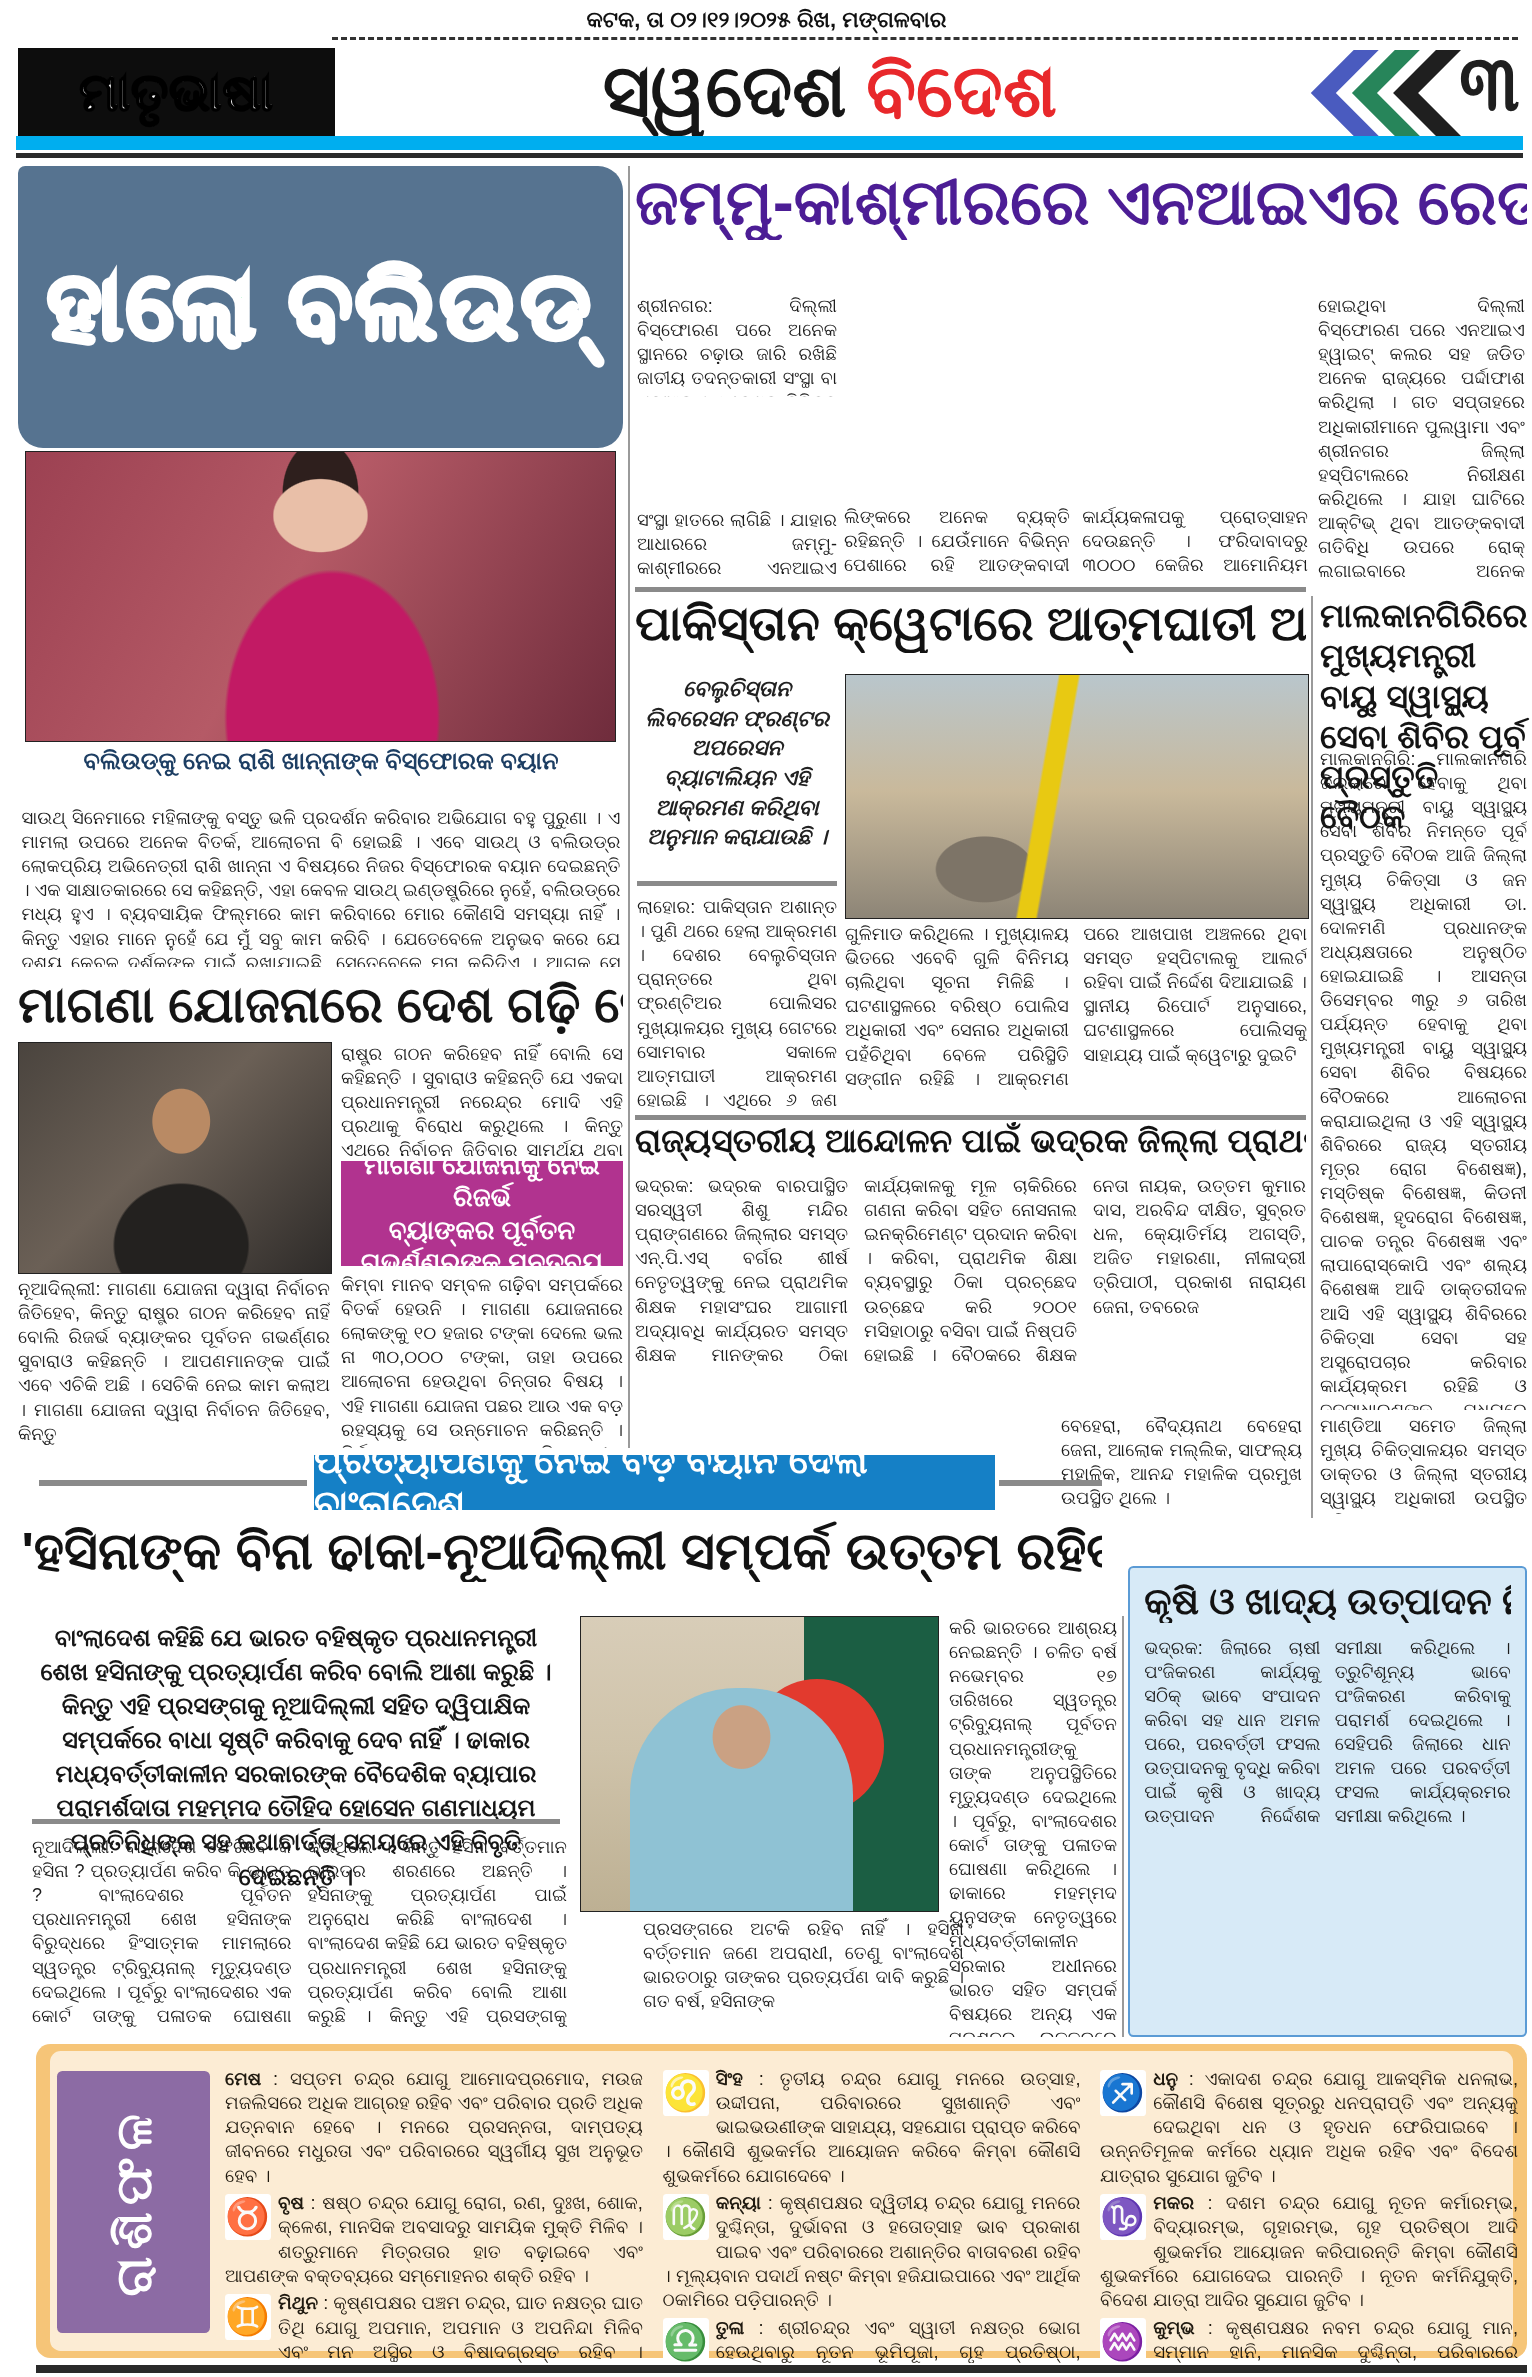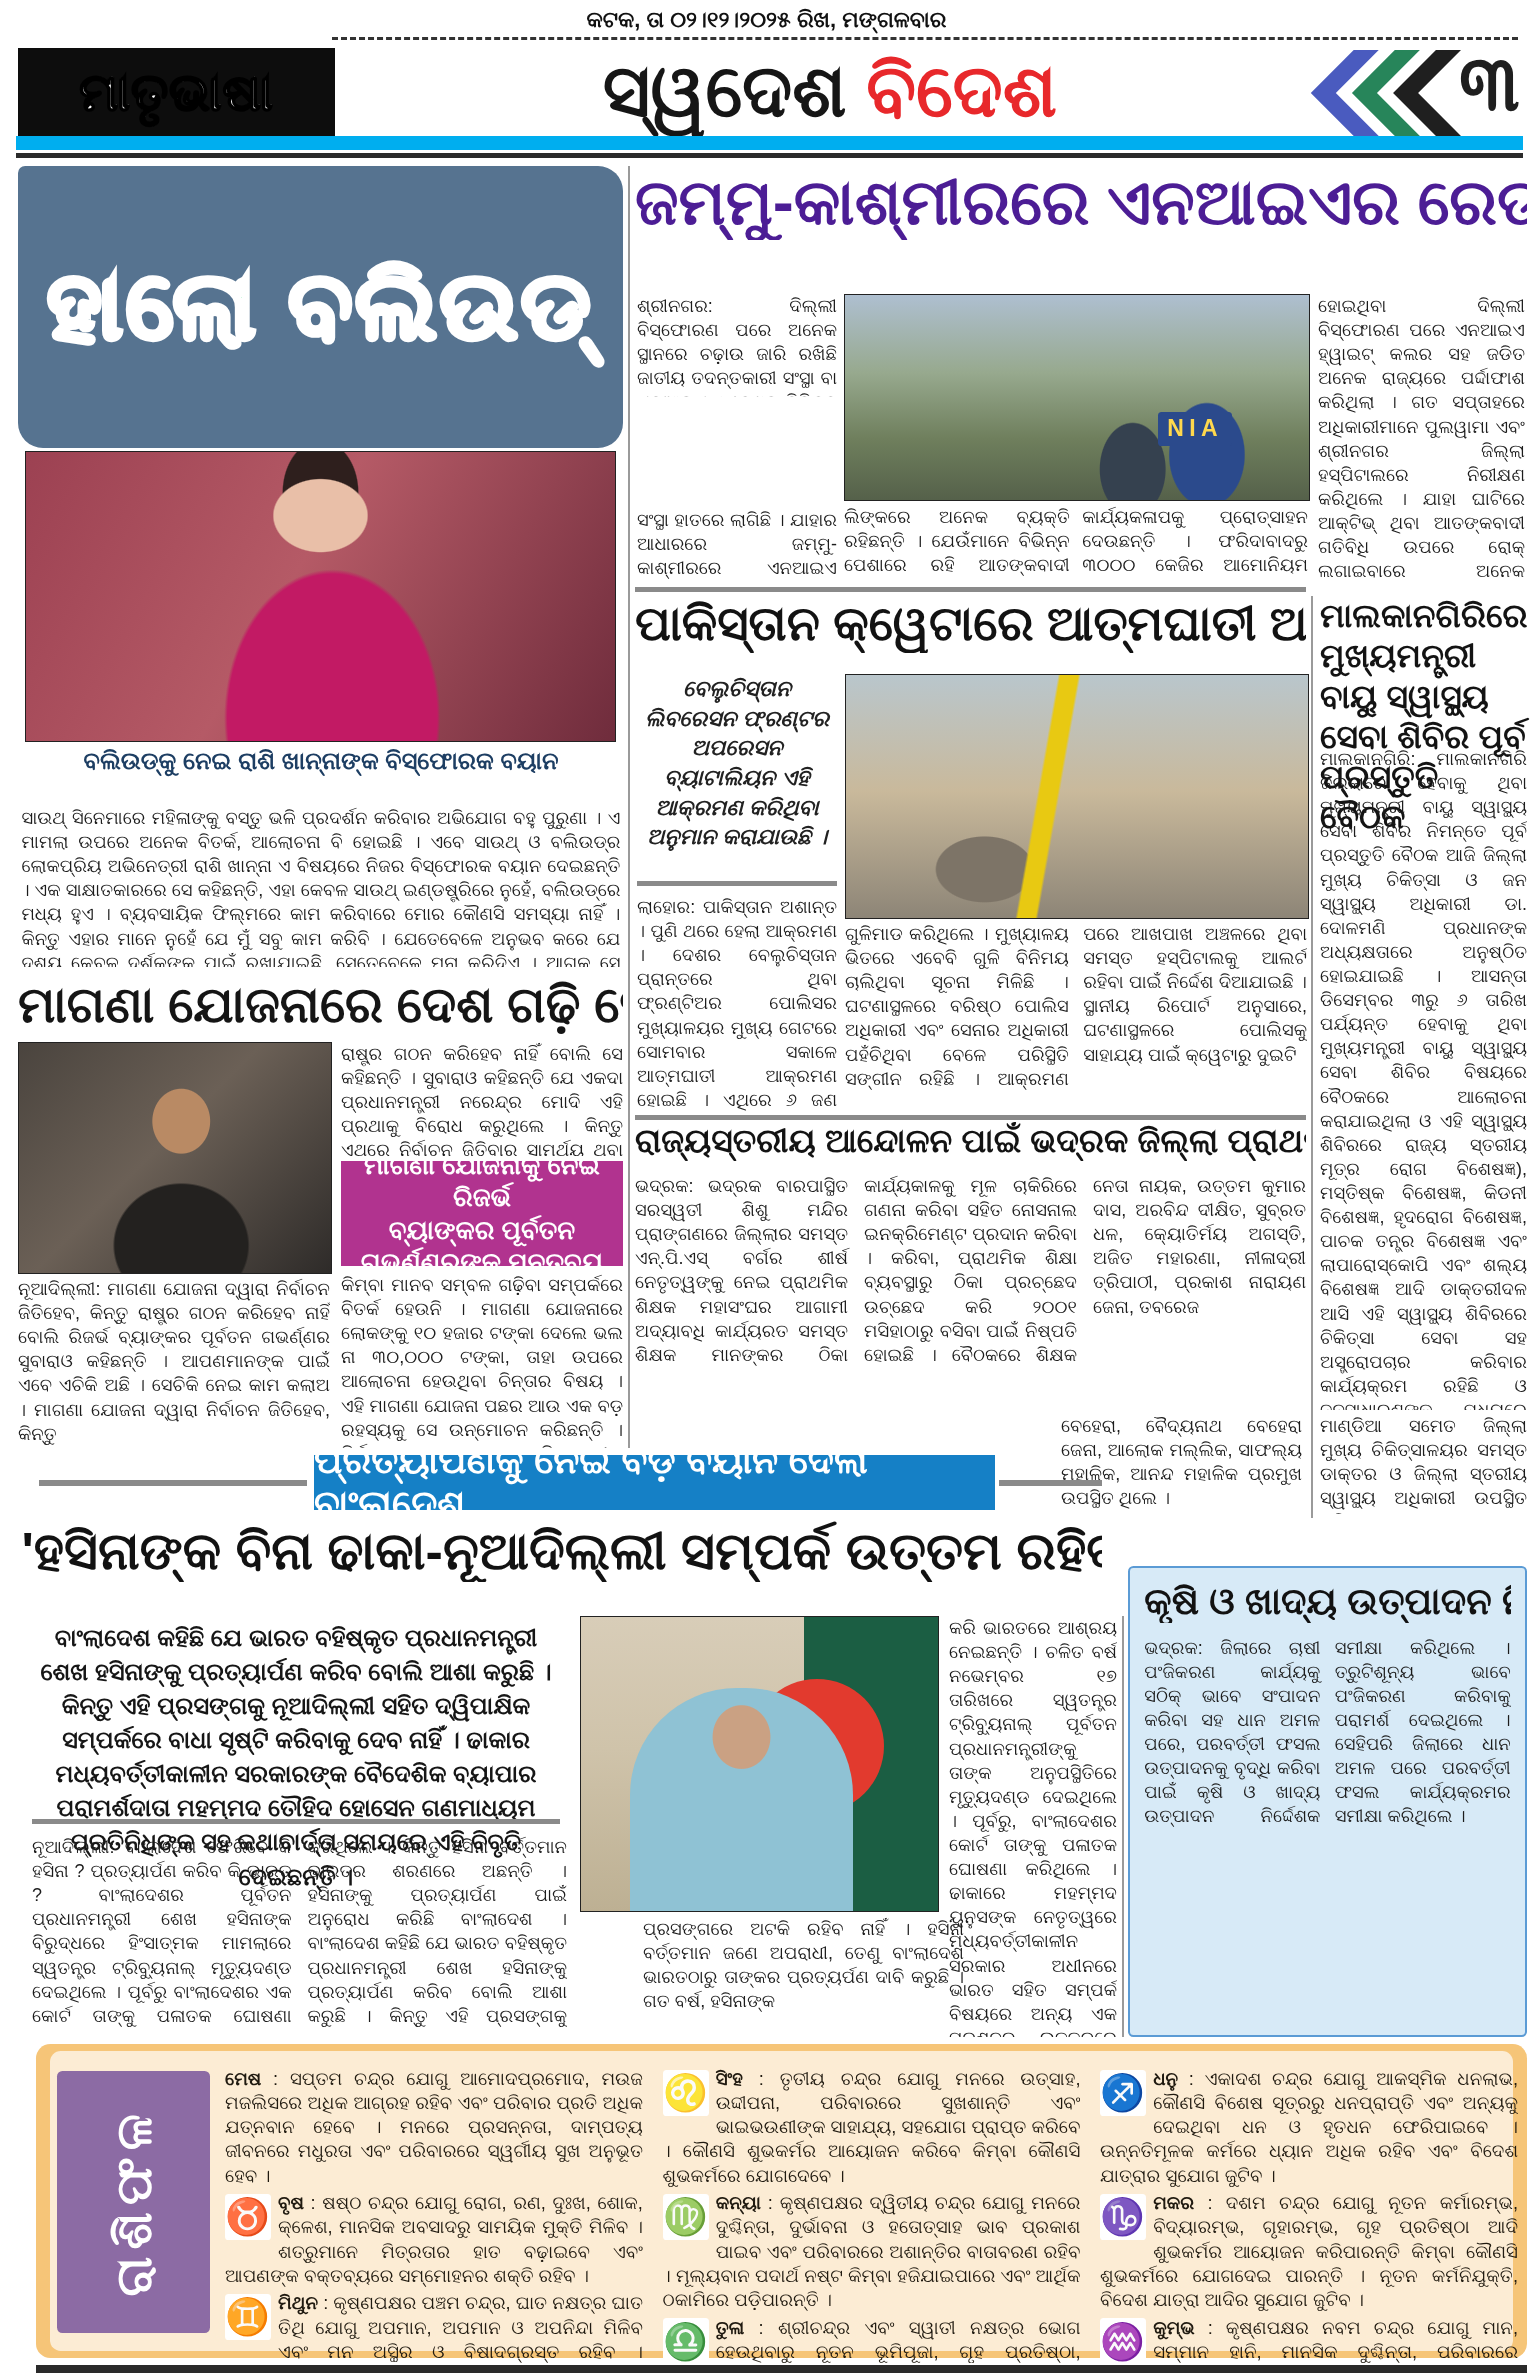--- a/index.html
+++ b/index.html
@@ -167,23 +167,20 @@
   <div class="abs magenta-box">
     <span>ମାଗଣା ଯୋଜନାକୁ ନେଇ ରିଜର୍ଭ</span>
     <span>ବ୍ୟାଙ୍କର ପୂର୍ବତନ ଗଭର୍ଣ୍ଣରଙ୍କ ମନ୍ତବ୍ୟ</span>
   </div>
   <div class="abs odia-body just sub-below-box">କିମ୍ବା ମାନବ ସମ୍ବଳ ଗଢ଼ିବା ସମ୍ପର୍କରେ ବିତର୍କ ହେଉନି । ମାଗଣା ଯୋଜନାରେ ଲୋକଙ୍କୁ ୧୦ ହଜାର ଟଙ୍କା ଦେଲେ ଭଲ ନା ୩୦,୦୦୦ ଟଙ୍କା, ତାହା ଉପରେ ଆଲୋଚନା ହେଉଥିବା ଚିନ୍ତାର ବିଷୟ । ଏହି ମାଗଣା ଯୋଜନା ପଛର ଆଉ ଏକ ବଡ଼ ରହସ୍ୟକୁ ସେ ଉନ୍ମୋଚନ କରିଛନ୍ତି । ନିର୍ବାଚନରେ ଅନେକ ଅବିଶ୍ୱସନୀୟ ଯୋଜନା ଘୋଷଣା ହୋଇଥିଲା ଯାହାକୁ ପୂରଣ କରିବା ଅସମ୍ଭବ ପ୍ରାୟ ମନେ ହେଉଛି ।</div>
   <div class="abs odia-body just sub-left-under">ନୂଆଦିଲ୍ଲୀ: ମାଗଣା ଯୋଜନା ଦ୍ୱାରା ନିର୍ବାଚନ ଜିତିହେବ, କିନ୍ତୁ ରାଷ୍ଟ୍ର ଗଠନ କରିହେବ ନାହିଁ ବୋଲି ରିଜର୍ଭ ବ୍ୟାଙ୍କର ପୂର୍ବତନ ଗଭର୍ଣ୍ଣର ସୁବାରାଓ କହିଛନ୍ତି । ଆପଣମାନଙ୍କ ପାଇଁ ଏବେ ଏଚିକି ଅଛି । ସେଚିକି ନେଇ କାମ କଲାଅ । ମାଗଣା ଯୋଜନା ଦ୍ୱାରା ନିର୍ବାଚନ ଜିତିହେବ, କିନ୍ତୁ</div>
 
   <div class="abs nia-headline">ଜମ୍ମୁ-କାଶ୍ମୀରରେ ଏନଆଇଏର ରେଡ୍</div>
   <div class="abs odia-body just nia-col1-top">ଶ୍ରୀନଗର: ଦିଲ୍ଲୀ ବିସ୍ଫୋରଣ ପରେ ଅନେକ ସ୍ଥାନରେ ଚଢ଼ାଉ ଜାରି ରଖିଛି ଜାତୀୟ ତଦନ୍ତକାରୀ ସଂସ୍ଥା ବା ଏନଆଇଏ । ଦେଶର ବିଭିନ୍ନ ସ୍ଥାନରେ ଆତଙ୍କବାଦୀ ଲିଙ୍କ୍ ଖୋଜା ହେଉଛି । ଅନେକ ସୁରାକ ମଧ୍ୟ</div>
   <div class="abs odia-body just nia-col1-bot">ସଂସ୍ଥା ହାତରେ ଲାଗିଛି । ଯାହାର ଆଧାରରେ ଜମ୍ମୁ-କାଶ୍ମୀରରେ ଏନଆଇଏ ପକ୍ଷରୁ ବଡ ଧରଣର ରେଡ୍ ହୋଇଛି । ଅଭିଯୁକ୍ତ ଆତଙ୍କବାଦୀଙ୍କ କିଛି ଖାସ୍ ଜାଗାକୁ ଏନଆଇଏ ଅଧିକାରୀ ଘେରି ରହିଥିବା ସୂଚନା ମିଳିଛି । ସୂଚନାନୁସାରେ, ତଦନ୍ତକାରୀ ସଂସ୍ଥା ହାତରେ ହ୍ୱାଇଟ୍ କଲର ମଡେଲ ଲାଗିବା ପରେ ତତ୍ପରତା ପ୍ରକାଶ ପାଇଥିଲା । ଏହାର</div>
-  <div class="abs photo nia-photo">
-    <span class="tag">NIA</span>
-  </div>
   <div class="abs odia-body just nia-under">ଲିଙ୍କରେ ଅନେକ ବ୍ୟକ୍ତି ରହିଛନ୍ତି । ଯେଉଁମାନେ ବିଭିନ୍ନ ପେଶାରେ ରହି ଆତଙ୍କବାଦୀ କାର୍ଯ୍ୟକଳାପକୁ ପ୍ରୋତ୍ସାହନ ଦେଉଛନ୍ତି । ଫରିଦାବାଦରୁ ୩୦୦୦ କେଜିର ଆମୋନିୟମ ନାଇଟ୍ରେଟ୍ ମିଳିବା ପରେ ଘଟଣା ବାବଦରେ ଅନେକ ତଥ୍ୟ ସାମ୍ନାକୁ ଆସିଥିଲା । ସେହିପରି ନଭେମ୍ବର ୧୦ରେ</div>
   <div class="abs odia-body just nia-col3">ହୋଇଥିବା ଦିଲ୍ଲୀ ବିସ୍ଫୋରଣ ପରେ ଏନଆଇଏ ହ୍ୱାଇଟ୍ କଲର ସହ ଜଡିତ ଅନେକ ରାଜ୍ୟରେ ପର୍ଦ୍ଦାଫାଶ କରିଥିଲା । ଗତ ସପ୍ତାହରେ ଅଧିକାରୀମାନେ ପୁଲୱାମା ଏବଂ ଶ୍ରୀନଗର ଜିଲ୍ଲା ହସ୍ପିଟାଲରେ ନିରୀକ୍ଷଣ କରିଥିଲେ । ଯାହା ଘାଟିରେ ଆକ୍ଟିଭ୍ ଥିବା ଆତଙ୍କବାଦୀ ଗତିବିଧି ଉପରେ ରୋକ୍ ଲଗାଇବାରେ ଅନେକ ମାତ୍ରାରେ ସକ୍ଷମ ହେବ । ଖାଲି ଦିଲ୍ଲୀ କିମ୍ବା ଜମ୍ମୁ କାଶ୍ମୀର ନୁହେଁ ଦେଶର ଅନେକ ଜାଗାରେ ଏନଆଇଏ ପକ୍ଷରୁ ରେଡ୍ ହେଉଛି । ଉତ୍ତରପ୍ରଦେଶର କାନପୁର, ସହରନପୁର, ଲଖ୍ନୌ ଅନେକ ଜାଗାକୁ କୋର୍ ଜୋନ୍ ଭାବେ ଚିହ୍ନିତ କରାଯାଇଛି । ଏସବୁ ଅଞ୍ଚଳରେ ଲଗାତାର ଭାବେ ଚଢଉ ଜାରି ରହିଛି । କେଉଁମାନେ ଆତଙ୍କବାଦୀ ଗତିବିଧିରେ ସାମିଲ ଅଛନ୍ତି ତାହାର ଡାଟାବେସ୍ ମଧ୍ୟ ଅଧିକାରୀମାନେ ପ୍ରସ୍ତୁତ କରିଛନ୍ତି ।</div>
   <div class="abs hrule div-1"></div>
 
   <div class="abs pak-headline">ପାକିସ୍ତାନ କ୍ୱେଟାରେ ଆତ୍ମଘାତୀ ଆକ୍ରମଣ, ୬ ମୃତ</div>
   <div class="abs pak-stand">ବେଲୁଚିସ୍ତାନ ଲିବରେସନ ଫ୍ରଣ୍ଟର ଅପରେସନ ବ୍ୟାଟାଲିୟନ ଏହି ଆକ୍ରମଣ କରିଥିବା ଅନୁମାନ କରାଯାଉଛି ।</div>
   <div class="abs pak-stand-rule"></div>
   <div class="abs odia-body just pak-col1">ଲାହୋର: ପାକିସ୍ତାନ ଅଶାନ୍ତ । ପୁଣି ଥରେ ହେଲା ଆକ୍ରମଣ । ଦେଶର ବେଲୁଚିସ୍ତାନ ପ୍ରାନ୍ତରେ ଥିବା ଫ୍ରଣ୍ଟିଅର ପୋଲିସର ମୁଖ୍ୟାଳୟର ମୁଖ୍ୟ ଗେଟରେ ସୋମବାର ସକାଳେ ଆତ୍ମଘାତୀ ଆକ୍ରମଣ ହୋଇଛି । ଏଥିରେ ୬ ଜଣ ପ୍ରାଣ ହରାଇଥିବା ଜଣାପଡିଛି । ରିପୋର୍ଟ ଅନୁସାରେ, ସୋମବାର ସକାଳେ ମୁଖ୍ୟାଳୟର ମେନ୍ ଗେଟରେ ଭୟଙ୍କର ବିସ୍ଫୋରଣ ହୋଇଥିଲା । ଫଳରେ କାନ୍ଥ ଭୁଶୁଡ଼ି ପଡିଥିଲା । ଏଠାରେ ଏକ ଗାଡିରେ ବିସ୍ଫୋରକ ରଖାଯାଇଥିଲା । ଯାହା କାର୍ଯ୍ୟାଳୟ ଖୋଲିବା ସମୟରେ ବିସ୍ଫୋରଣ ହୋଇଥିଲା । ଆକ୍ରମଣ ପରେ କିଛି ବନ୍ଧୁକଧାରୀ ବ୍ୟକ୍ତି ମୁଖ୍ୟାଳୟ ମଧ୍ୟରେ ପ୍ରବେଶ କରି ଆଖିବୁଜା</div>
   <div class="abs photo pak-photo"></div>
   <div class="abs odia-body just pak-under">ଗୁଳିମାଡ କରିଥିଲେ । ମୁଖ୍ୟାଳୟ ଭିତରେ ଏବେବି ଗୁଳି ବିନିମୟ ଚାଲିଥିବା ସୂଚନା ମିଳିଛି । ଘଟଣାସ୍ଥଳରେ ବରିଷ୍ଠ ପୋଲିସ ଅଧିକାରୀ ଏବଂ ସେନାର ଅଧିକାରୀ ପହଁଚିଥିବା ବେଳେ ପରିସ୍ଥିତି ସଙ୍ଗୀନ ରହିଛି । ଆକ୍ରମଣ ପରେ ଆଖପାଖ ଅଞ୍ଚଳରେ ଥିବା ସମସ୍ତ ହସ୍ପିଟାଲକୁ ଆଲର୍ଟ ରହିବା ପାଇଁ ନିର୍ଦ୍ଦେଶ ଦିଆଯାଇଛି । ସ୍ଥାନୀୟ ରିପୋର୍ଟ ଅନୁସାରେ, ଘଟଣାସ୍ଥଳରେ ପୋଲିସକୁ ସାହାଯ୍ୟ ପାଇଁ କ୍ୱେଟାରୁ ଦୁଇଟି</div>

